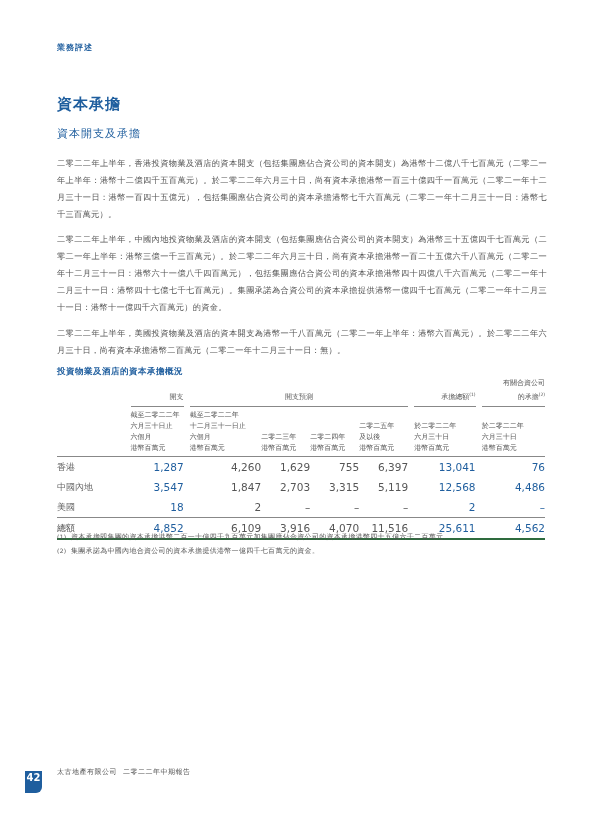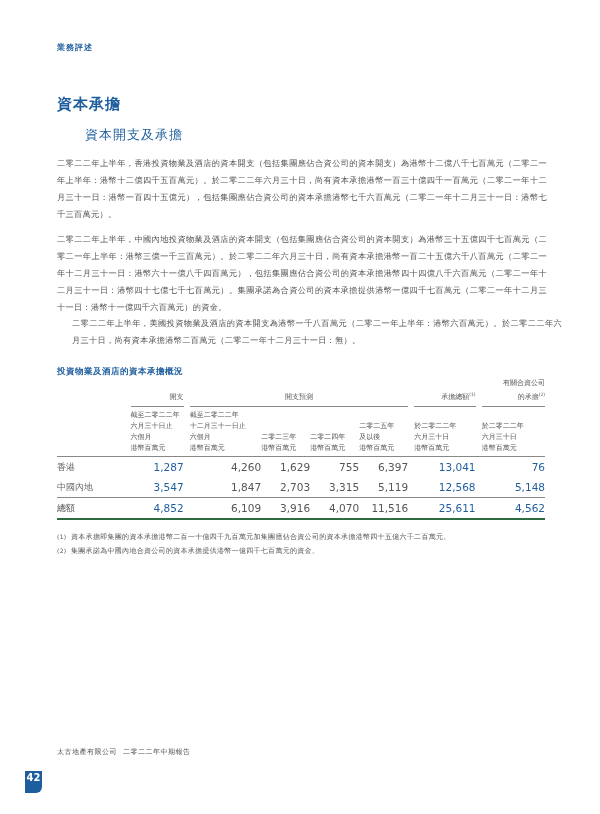--- a/index.html
+++ b/index.html
@@ -1,46 +1,46 @@
 <!DOCTYPE html>
 <html><head>
 <meta charset="utf-8">
 <style>
   html, body { margin:0; padding:0; background:#ffffff; }
   body { width:600px; height:814px; position:relative; overflow:hidden;
          font-family:"DejaVu Sans", sans-serif; color:#555; }
   .section-tag { position:absolute; left:57px; top:42px; font-size:8px; font-weight:bold;
                  color:#1f5e9e; letter-spacing:1px; }
   .h1 { position:absolute; left:57px; top:95px; font-size:15px; font-weight:bold; color:#1f5e9e; letter-spacing:1px; }
-  .h2 { position:absolute; left:57px; top:126px; font-size:13px; color:#1f5e9e; letter-spacing:1px;margin-left:28px; }
+  .h2 { position:absolute; left:57px; top:126px; font-size:11px; color:#1f5e9e; letter-spacing:1px; }
   .para { position:absolute; left:57px; width:490px; font-size:8.2px; line-height:17px; color:#555;
           letter-spacing:0.3px; text-align:justify; }
   .p1 { top:147px; }
   .p2 { top:216px;margin-top:15px; }
-  .p3 { top:307px;margin-left:15px; }
+  .p3 { top:317px; }
   .tbl-title { position:absolute; left:57px; top:366px; font-size:8.5px; font-weight:bold; color:#1f5e9e; letter-spacing:0.5px; }
   table { position:absolute; left:57px; top:378px; width:488px; border-collapse:collapse; font-size:7px; color:#555; }
   td, th { padding:0; font-weight:normal; }
   .grp th { text-align:right; vertical-align:bottom; height:22px; padding-bottom:3px; line-height:11px; }
   .grp th.center { text-align:center; }
   .grp .ul { border-bottom:1px solid #888; }
   .sub th { text-align:left; vertical-align:bottom; line-height:11px; padding-top:3px; padding-bottom:2px; border-bottom:1px solid #888; }
   .sub th.blank { border-bottom:1px solid #888; }
   .gap { width:6px; }
   .row td { height:20px; font-size:10.5px; text-align:right; border-bottom:none; }
   .row td.lbl { text-align:left; font-size:9px; color:#666; }
   .row td.bold { color:#1f5e9e; font-weight:normal; }
   .row.total td { border-top:1px solid #888; border-bottom:2px solid #2e6b3e; }
   .row.total td.lbl { font-weight:normal; color:#555; }
   .notes { position:absolute; left:57px; top:530px; font-size:7px; color:#555; line-height:14px; letter-spacing:0.3px; }
   .notes .n { display:inline-block; width:14px; font-size:6px; }
   .footer-num { position:absolute; left:25px; top:771px; width:17px; height:22px; background:#1f5e9e;
                 color:#fff; font-size:10px; font-weight:bold; text-align:center; line-height:14px;
                 border-radius:0 0 6px 0; }
-  .footer-text { position:absolute; left:57px; top:747px; font-size:7px; color:#555; letter-spacing:0.5px; }
+  .footer-text { position:absolute; left:57px; top:767px; font-size:7px; color:#555; letter-spacing:0.5px; }
   .footer-text span { margin-right:6px; }
 </style>
 </head>
 <body>
 
 <div class="section-tag">業務評述</div>
 <div class="h1">資本承擔</div>
 <div class="h2">資本開支及承擔</div>
 
 <p class="para p1">二零二二年上半年，香港投資物業及酒店的資本開支（包括集團應佔合資公司的資本開支）為港幣十二億八千七百萬元（二零二一年上半年：港幣十二億四千五百萬元）。於二零二二年六月三十日，尚有資本承擔港幣一百三十億四千一百萬元（二零二一年十二月三十一日：港幣一百四十五億元），包括集團應佔合資公司的資本承擔港幣七千六百萬元（二零二一年十二月三十一日：港幣七千三百萬元）。</p>
@@ -104,21 +104,34 @@
     <td class="lbl">中國內地</td>
     <td class="bold">3,547</td>
         <td></td>
     <td>1,847</td>
     <td>2,703</td>
     <td>3,315</td>
     <td>5,119</td>
         <td></td>
     <td class="bold">12,568</td>
         <td></td>
-    <td class="bold">5,148</td>
+    <td class="bold">4,486</td>
+  </tr>
+  <tr class="row">
+    <td class="lbl">美國</td>
+    <td class="bold">18</td>
+        <td></td>
+    <td>2</td>
+    <td>–</td>
+    <td>–</td>
+    <td>–</td>
+        <td></td>
+    <td class="bold">2</td>
+        <td></td>
+    <td class="bold">–</td>
   </tr>
   <tr class="row total">
     <td class="lbl">總額</td>
     <td class="bold">4,852</td>
         <td></td>
     <td>6,109</td>
     <td>3,916</td>
     <td>4,070</td>
     <td>11,516</td>
         <td></td>

